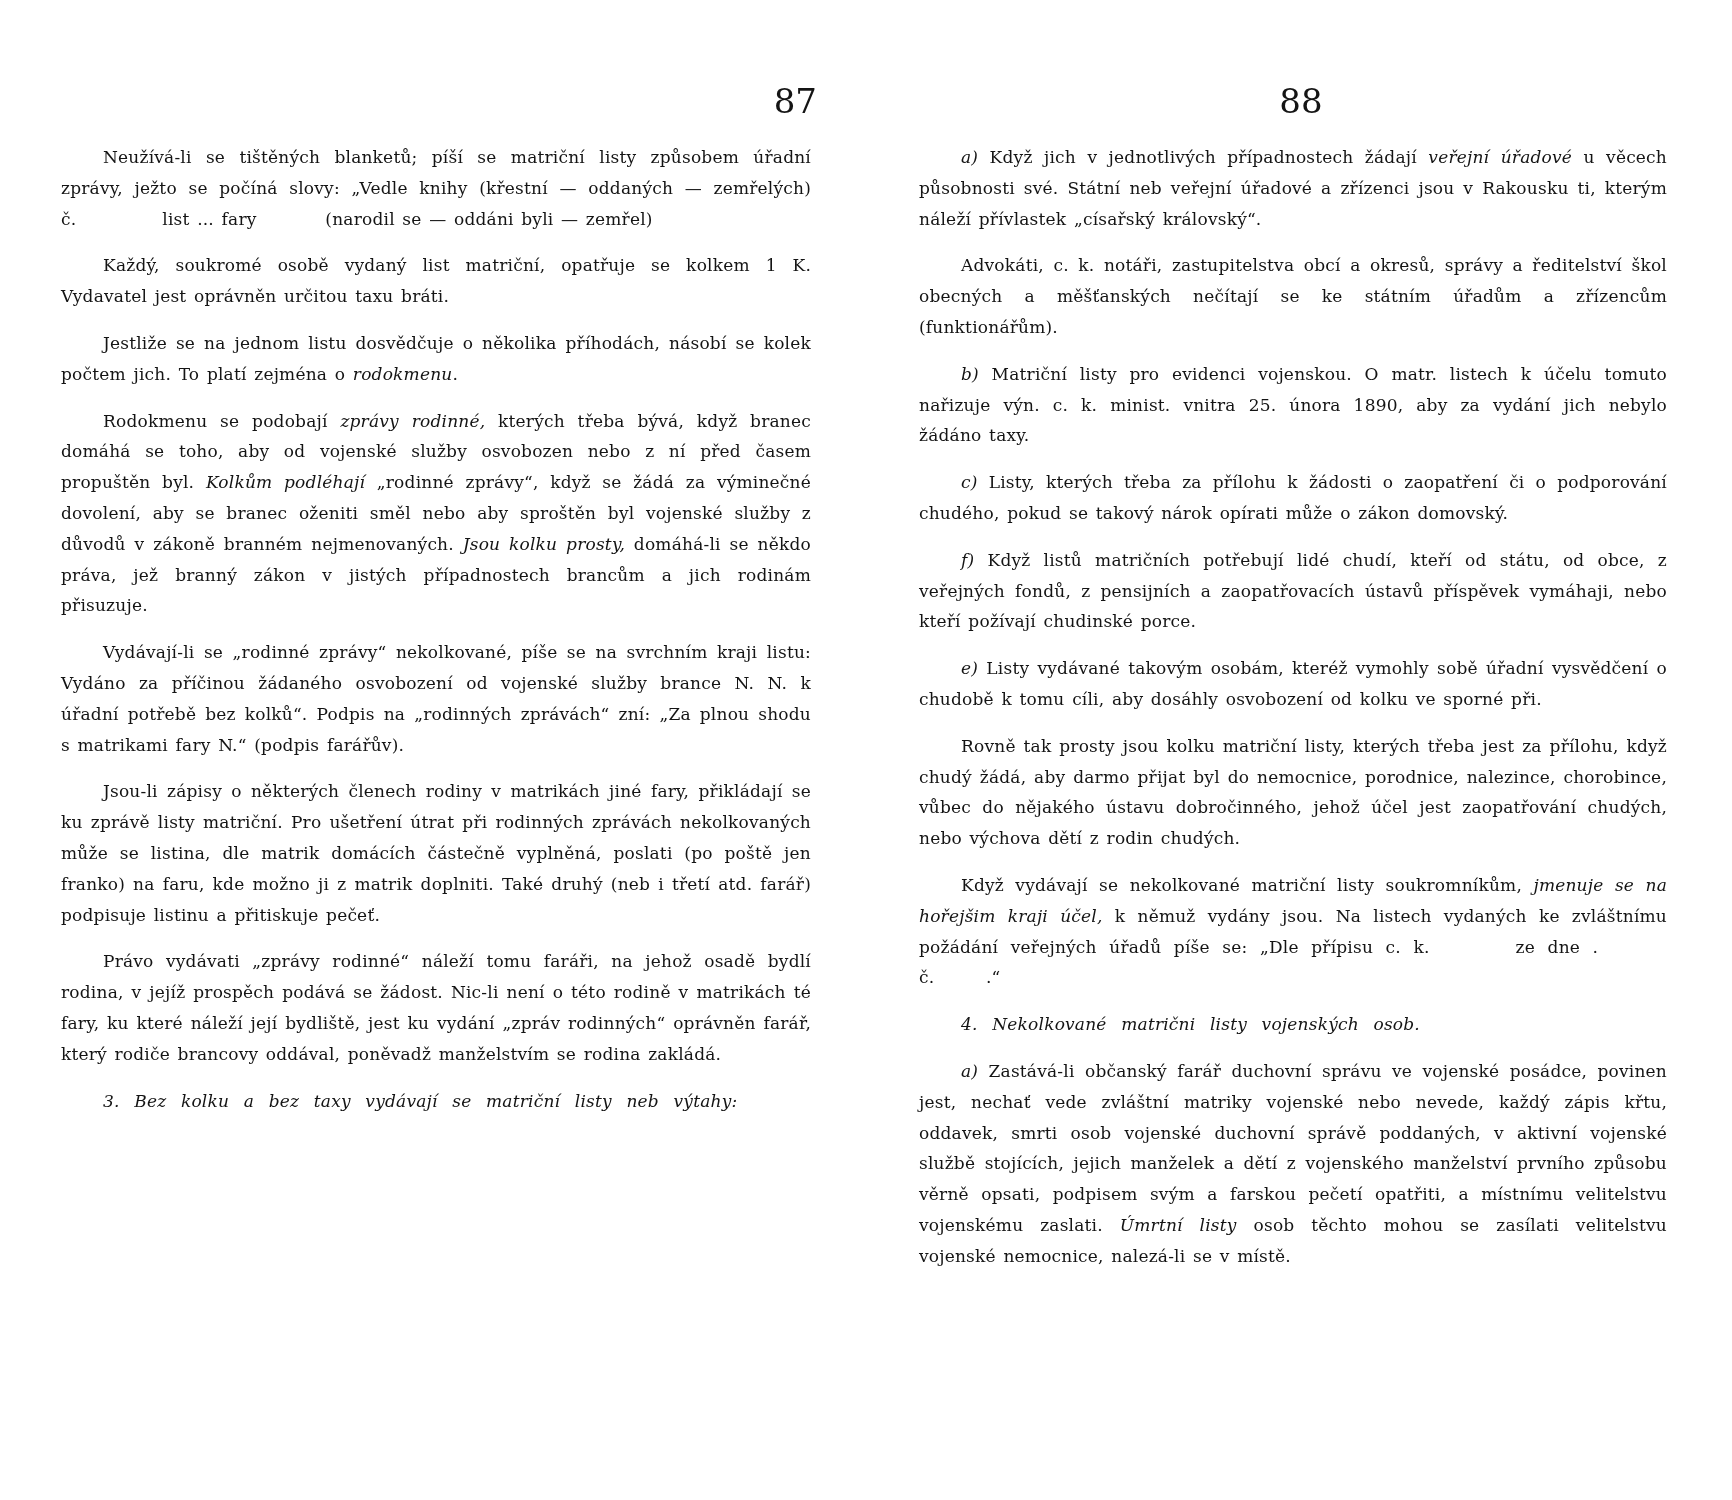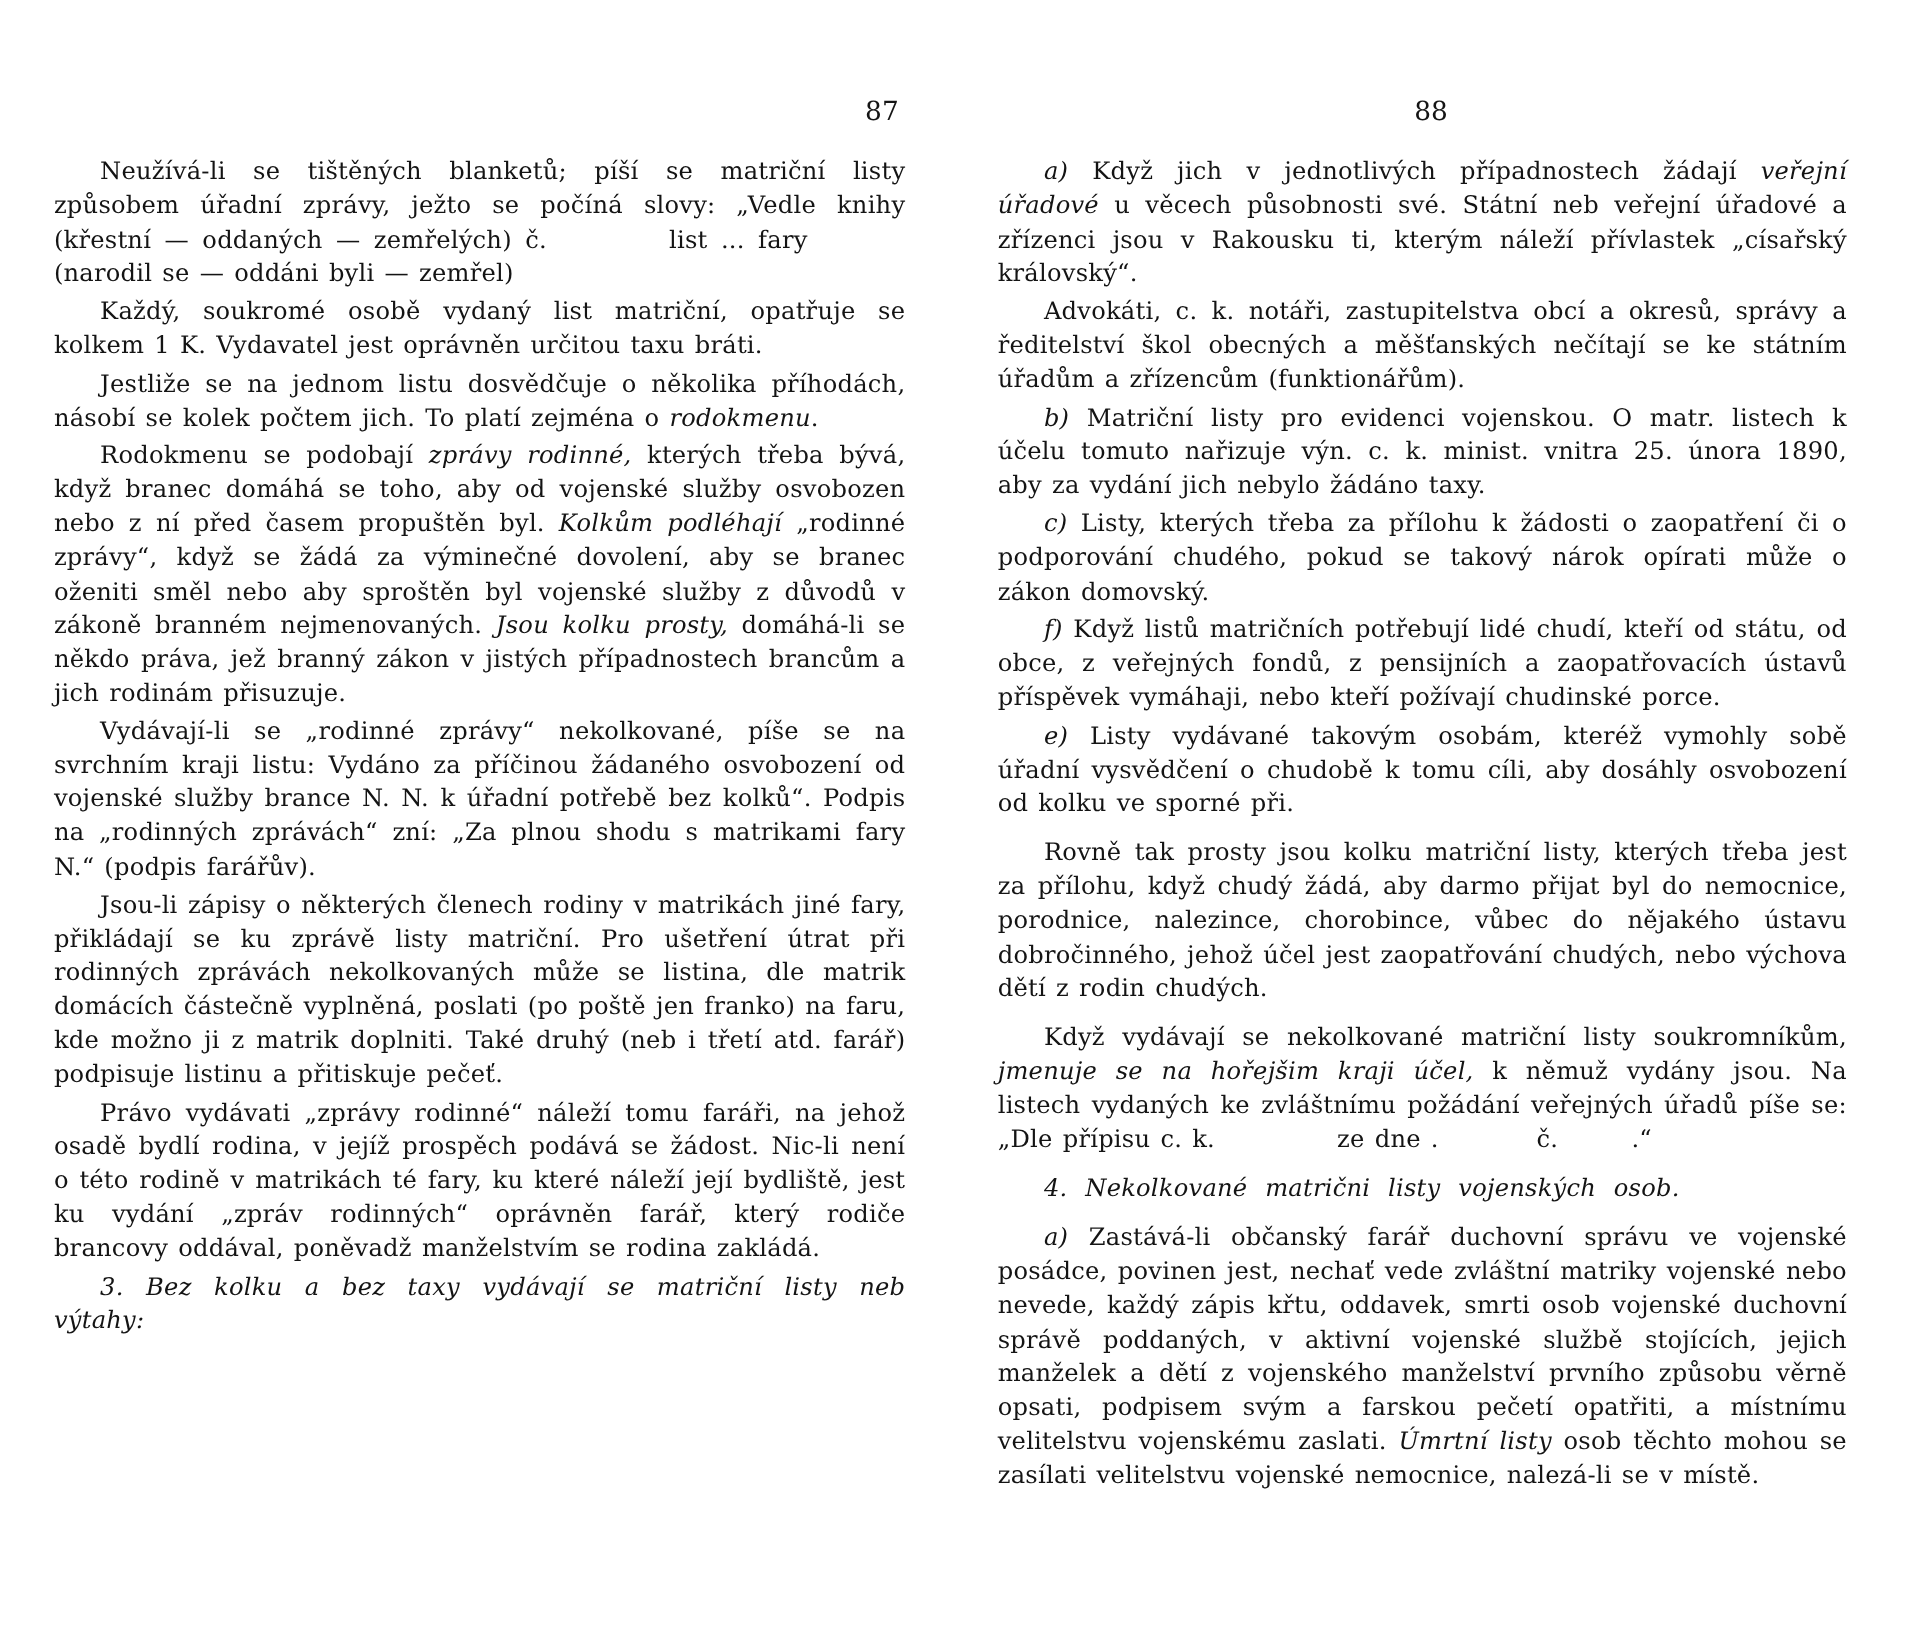--- a/index.html
+++ b/index.html
@@ -30,35 +30,35 @@
   }
   .page-left {
     left: 45px;
     width: 782px;
   }
   .page-right {
     left: 903px;
     width: 780px;
   }
   .page-number {
-    font-size: 24px;
+    font-size: 34px;
     line-height: 30px;
     margin-bottom: 26px;
   }
   .page-left .page-number {
     text-align: right;
     padding-right: 10px;
   }
   .page-right .page-number {
     text-align: center;
     padding-left: 16px;
   }
   .para {
-    margin: 4px;
-    font-size: 22px;
+    margin: 16px;
+    font-size: 17px;
     line-height: 30.8px;
     text-align: justify;
     text-indent: 42px;
     word-spacing: 2px;
     letter-spacing: 0.2px;
   }
   .para.spaced { margin-top: 14px; }
   .para.heading { word-spacing: 9px; }
   .it { font-style: italic; }
 </style>

